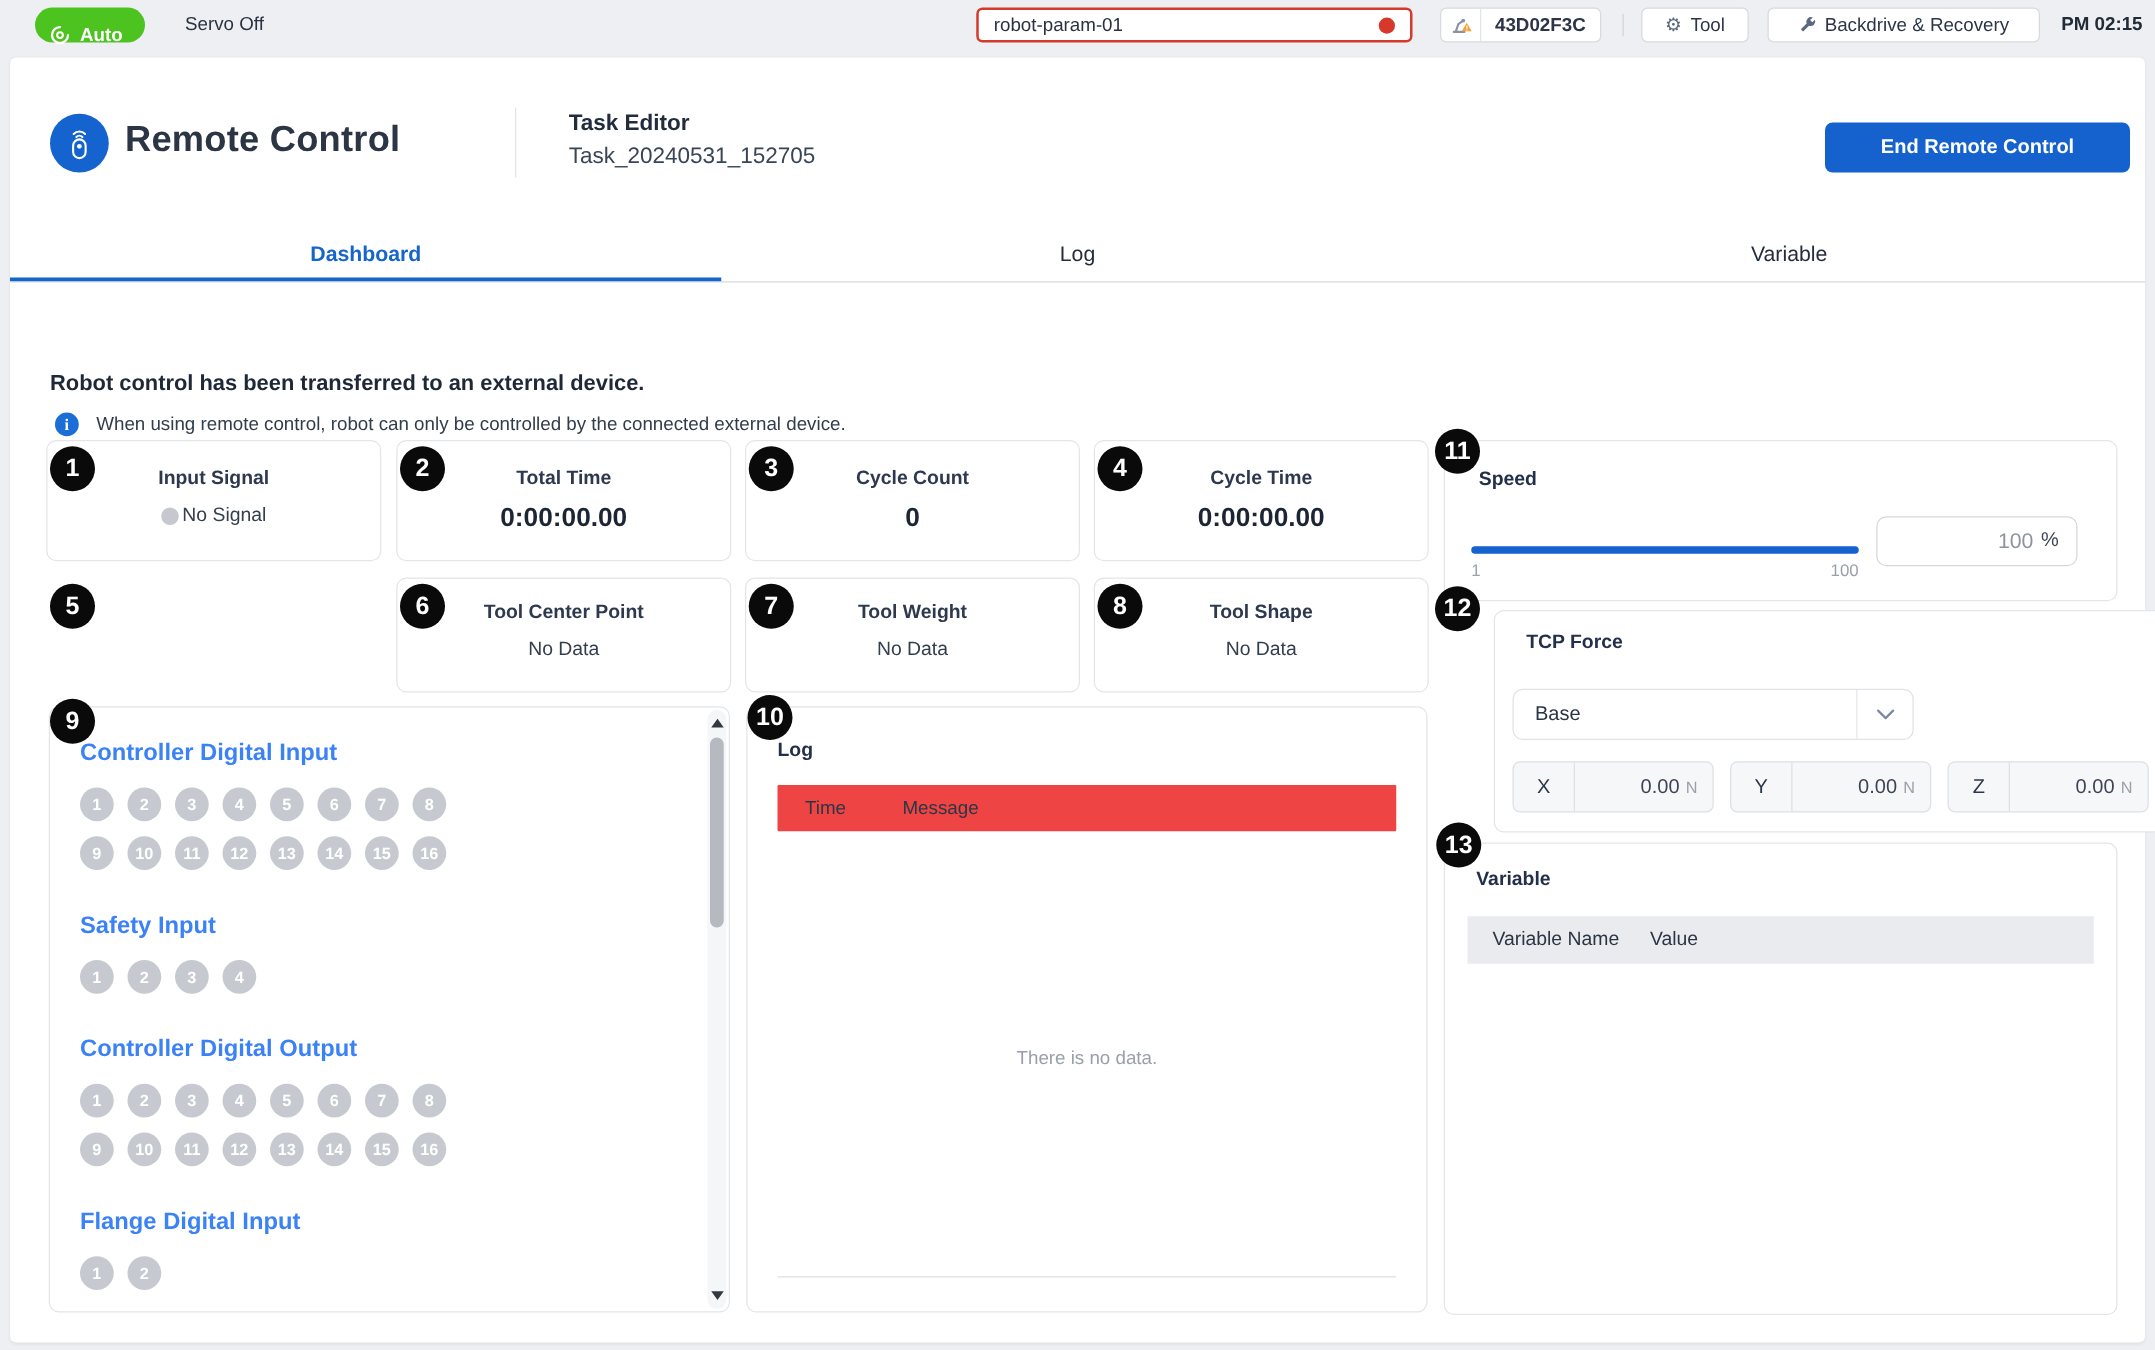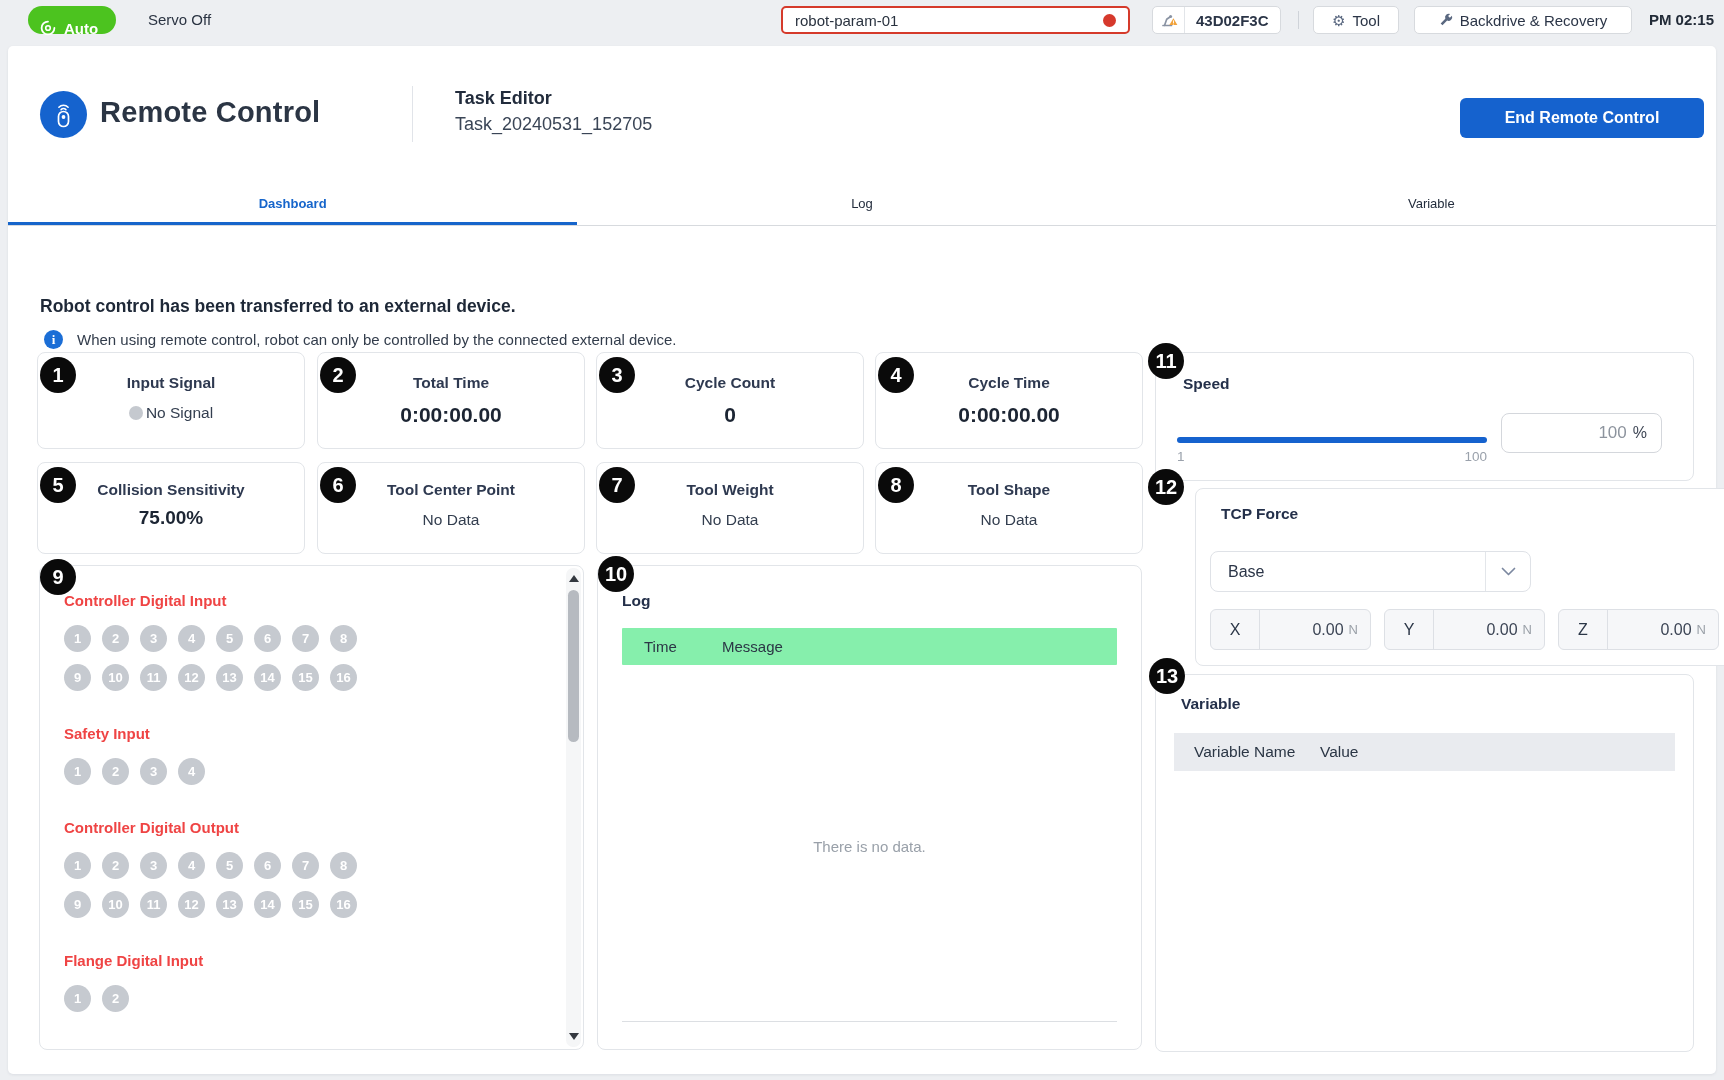--- a/index.html
+++ b/index.html
@@ -56,21 +56,21 @@
   .ctx-title { position:absolute; left:447px; top:42px; font-size:18px; font-weight:700; color:#222c3c; }
   .task-name { position:absolute; left:447px; top:68px; font-size:18px; font-weight:400; color:#3a4556; }
   .end-btn {
     position:absolute; left:1452px; top:52px; width:244px; height:40px; border:none;
     background:#1562ce; color:#fff; border-radius:6px; font-size:16px; font-weight:600;
     font-family:"Liberation Sans", sans-serif; cursor:pointer;
   }
 
   
   .tabbar { position:absolute; left:0; top:137px; width:1708px; height:43px; border-bottom:1px solid #d7dade; display:flex; }
-  .tab { flex:1; text-align:center; line-height:42px; font-size:13px; font-weight:500; color:#232d3d; cursor:pointer; }
+  .tab { flex:1; text-align:center; line-height:42px; font-size:17px; font-weight:500; color:#232d3d; cursor:pointer; }
   .tab.active { color:#1665cb; font-weight:600; border-bottom:3px solid #1665cb; }
 
   
   .notice-heading { position:absolute; left:32px; top:250px; font-size:17.5px; font-weight:700; color:#1e2837; }
   .info-row { position:absolute; left:36px; top:284px; display:flex; align-items:center; gap:14px; }
   .info-icon {
     width:19px; height:19px; border-radius:50%; background:#1b6ed6; color:#fff;
     font-size:13px; font-weight:700; display:flex; align-items:center; justify-content:center;
     font-family:"Liberation Serif", serif;
   }
@@ -93,36 +93,36 @@
     color:#fff; font-size:20px; font-weight:700; display:flex; align-items:center; justify-content:center; z-index:6;
   }
 
   
   .panel { position:absolute; background:#fff; border:1px solid #e2e5e9; border-radius:8px; }
   .panel-title { font-size:15.5px; font-weight:700; color:#24304a; }
 
   
   .io-panel { left:31px; top:519px; width:545px; height:485px; padding:26px 40px 0 24px; overflow:hidden; }
   .io-group { margin-bottom:34px; }
-  .io-group-title { font-size:15px; font-weight:700; color:#ef4444; margin-bottom:16px; }
+  .io-group-title { font-size:19px; font-weight:700; color:#3b82f6; margin-bottom:16px; }
   .io-row { display:flex; gap:11px; margin-bottom:12px; }
   .io-dot {
     width:27px; height:27px; border-radius:50%; background:#c6cad0; color:#fff;
     font-size:13px; font-weight:600; display:flex; align-items:center; justify-content:center;
   }
   .scrollbar { position:absolute; right:2px; top:2px; bottom:2px; width:15px; background:#f5f6f7; border-radius:7px; }
   .sb-arrow-up, .sb-arrow-down { position:absolute; left:50%; transform:translateX(-50%); width:0; height:0; }
   .sb-arrow-up { top:7px; border-left:5px solid transparent; border-right:5px solid transparent; border-bottom:7px solid #33383f; }
   .sb-arrow-down { bottom:7px; border-left:5px solid transparent; border-right:5px solid transparent; border-top:7px solid #33383f; }
   .sb-thumb { position:absolute; left:2px; width:11px; top:22px; height:152px; border-radius:6px; background:#b6bac0; }
 
   
   .log-panel { left:589px; top:519px; width:545px; height:485px; padding:26px 24px 0 24px; }
   .log-table-head {
-    margin-top:18px; height:37px; background:#86efac; display:flex; align-items:center;
+    margin-top:18px; height:37px; background:#ef4444; display:flex; align-items:center;
     font-size:15px; font-weight:500; color:#2b3645; border-radius:1px;
   }
   .log-col-time { padding-left:22px; width:100px; }
   .log-empty { position:absolute; left:0; right:0; top:272px; text-align:center; font-size:15px; color:#99a0a9; }
   .log-bottom-line { position:absolute; left:24px; right:24px; bottom:27px; height:1px; background:#dcdfe3; }
 
   
   .speed-panel { left:1147px; top:306px; width:539px; height:129px; }
   .speed-title { position:absolute; left:27px; top:22px; }
   .speed-track { position:absolute; left:21px; top:84px; width:310px; height:6px; border-radius:3px; background:#1562ce; }
@@ -256,24 +256,20 @@
   </div>
   <div class="stat-card row1 cx3">
     <div class="title">Cycle Count</div>
     <div class="value-strong">0</div>
   </div>
   <div class="stat-card row1 cx4">
     <div class="title">Cycle Time</div>
     <div class="value-strong">0:00:00.00</div>
   </div>
 
-  <div class="stat-card row2 cx1">
-    <div class="title" style="margin-top:18px;">Collision Sensitivity</div>
-    <div class="value-strong" style="margin-top:8px;font-size:19px;">75.00%</div>
-  </div>
   <div class="stat-card row2 cx2">
     <div class="title" style="margin-top:18px;">Tool Center Point</div>
     <div class="value-plain">No Data</div>
   </div>
   <div class="stat-card row2 cx3">
     <div class="title" style="margin-top:18px;">Tool Weight</div>
     <div class="value-plain">No Data</div>
   </div>
   <div class="stat-card row2 cx4">
     <div class="title" style="margin-top:18px;">Tool Shape</div>

